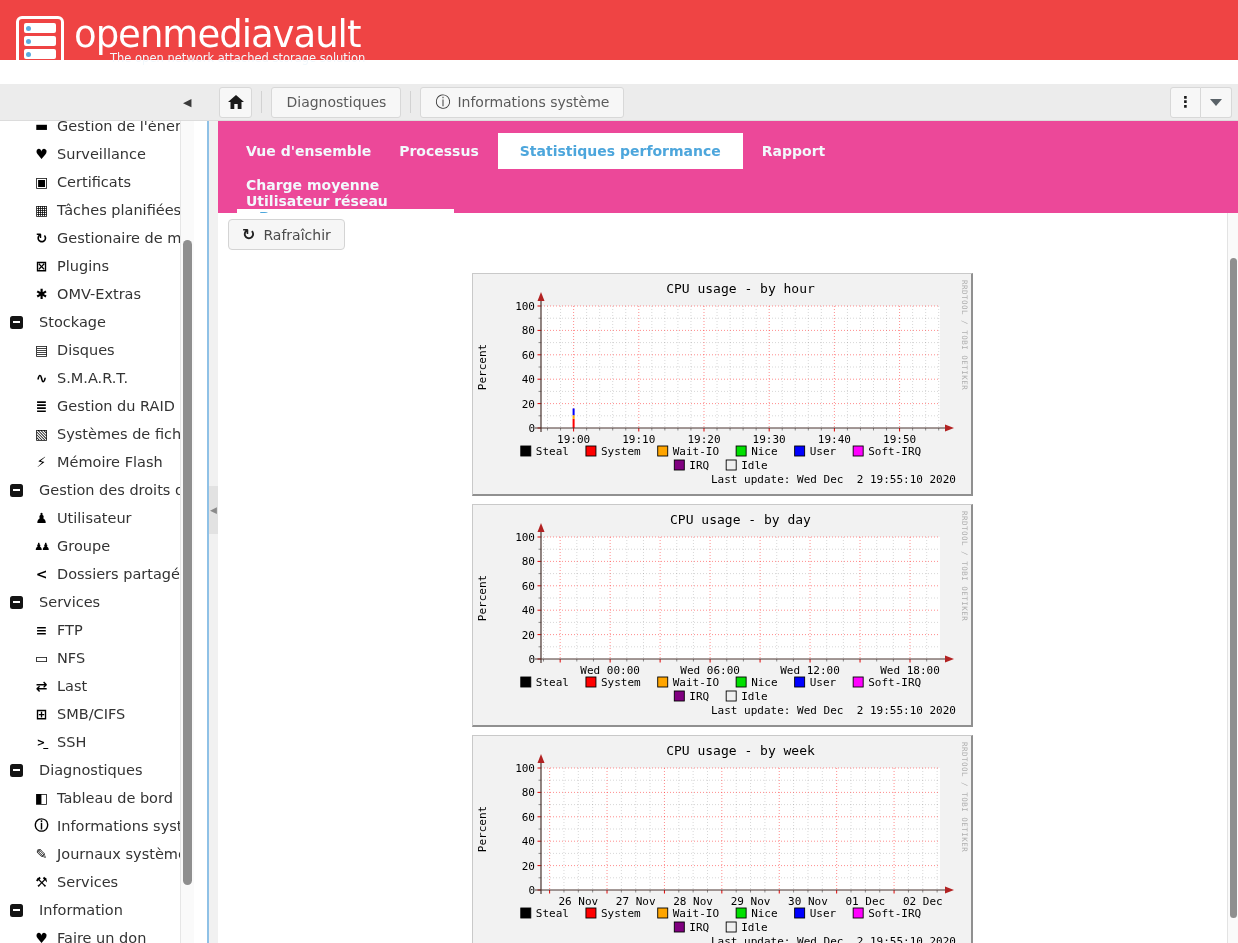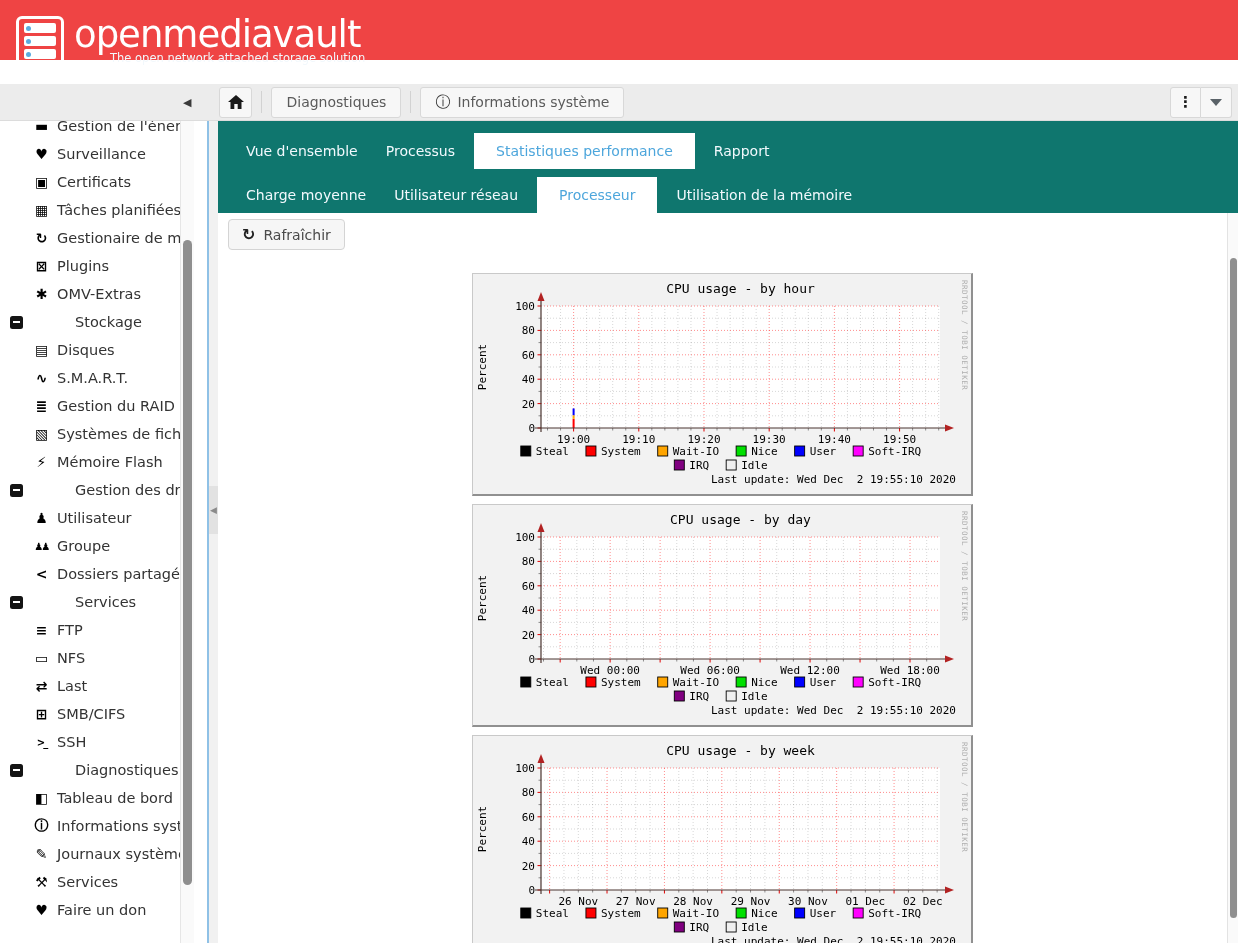--- a/index.html
+++ b/index.html
@@ -35,44 +35,44 @@
   .mini-btn:last-child  { border-radius:0 3px 3px 0; border-left:none; }
   .kebab { font-size:15px; font-weight:bold; color:#1a1a1a; letter-spacing:0; }
   .caret-down { width:0; height:0; border-left:6px solid transparent; border-right:6px solid transparent;
                 border-top:7px solid #5a6268; }
 
   
   .sidebar { position:absolute; left:0; top:121px; width:207px; bottom:0; background:#fff; overflow:hidden; }
   .side-list { margin-top:-9px; width:194px; overflow:hidden; }
   .side-item { height:28px; display:flex; align-items:center; white-space:nowrap; cursor:pointer;
                font-size:14.5px; color:#333; }
-  .side-item.section { padding-left:10px;gap:36px; }
+  .side-item.section { padding-left:10px; }
   .side-item.child { padding-left:32px; }
   .collapse-icon { width:13px; height:13px; background:#141414; border-radius:2.5px; position:relative;
                    margin-right:16px; flex:none; }
   .collapse-icon::after { content:""; position:absolute; left:3px; right:3px; top:5.5px; height:2px; background:#fff; }
   .glyph { width:19px; text-align:center; margin-right:6px; font-size:14px; color:#000; flex:none;
            font-weight:bold; }
   .glyph.small { font-size:10px; letter-spacing:-2px; }
   .side-scroll { position:absolute; right:13px; top:0; bottom:0; width:14px; background:#FAFAFA;
                  border-left:1px solid #E6E6E6; }
   .side-scroll .thumb { position:absolute; left:2px; right:2px; top:119px; height:645px;
                         background:#8F8F8F; border-radius:6px; }
   .splitter { position:absolute; left:207px; top:121px; bottom:0; width:11px; background:#F1F1F1;
               border-left:2px solid #8FC1E6; }
   .splitter .handle { position:absolute; left:0; right:0; top:365px; height:48px; background:#E2E2E2;
                       display:flex; align-items:center; justify-content:center; cursor:pointer; }
   .splitter .handle span { font-size:9px; color:#8a8a8a; }
 
   
   .content { position:absolute; left:218px; top:121px; right:0; bottom:0; background:#fff; }
-  .tabpanel { position:absolute; left:0; right:0; top:0; height:92px; background:#0f766e; }
+  .tabpanel { position:absolute; left:0; right:0; top:0; height:92px; background:#ec4899;font-weight:bold; }
   .tabrow { position:absolute; left:19px; display:flex; height:36px; }
   .tabrow.primary { top:12px; }
-  .tabrow.secondary { top:56px; }
+  .tabrow.secondary { top:56px;flex-direction:column; }
   .tab { display:flex; align-items:center; padding:0 9px; margin-right:10px; font-size:14px;
          color:#F2F9FD; cursor:pointer; }
   .tab.active { background:#fff; color:#4DA6DC; padding:0 22px; }
   .main { position:absolute; left:0; right:11px; top:92px; bottom:0; background:#fff; overflow:hidden; }
   .refresh-row { padding:6px 0 0 10px; height:43px; }
   .refresh-btn { height:31px; display:inline-flex; align-items:center; padding:0 13px;
                  background:#F6F6F6; border:1px solid #D4D4D4; border-radius:4px; cursor:pointer;
                  font-size:14px; color:#4a4a4a; }
   .refresh-btn .ricon { font-size:16px; font-weight:bold; color:#222; margin-right:8px; }
 
@@ -239,20 +239,24 @@
         <span class="glyph">ⓘ</span>
         <span>Informations système</span>
       </div>
       <div class="side-item child">
         <span class="glyph">✎</span>
         <span>Journaux système</span>
       </div>
       <div class="side-item child">
         <span class="glyph">⚒</span>
         <span>Services</span>
+      </div>
+      <div class="side-item section">
+        <span class="collapse-icon"></span>
+        <span>Information</span>
       </div>
       <div class="side-item child">
         <span class="glyph">♥</span>
         <span>Faire un don</span>
       </div>
     </div>
   <div class="side-scroll">
     <div class="thumb"></div>
   </div>
 </div>

